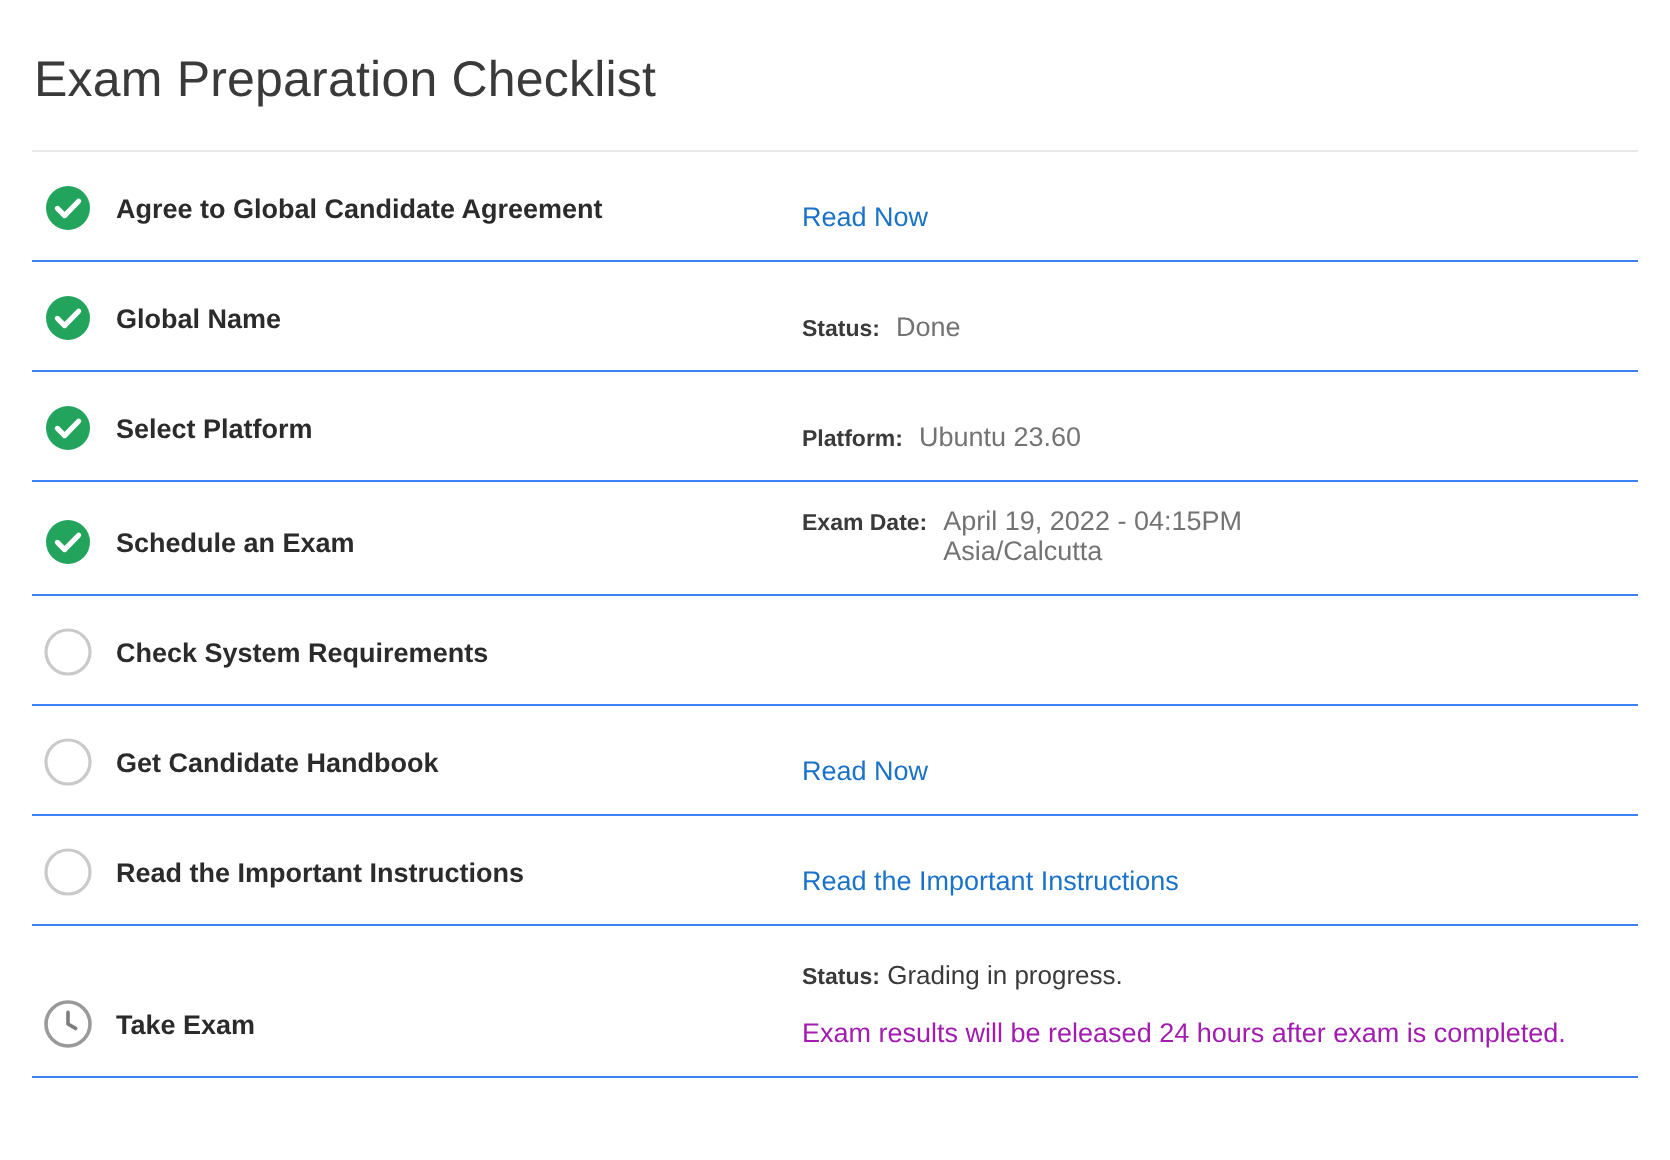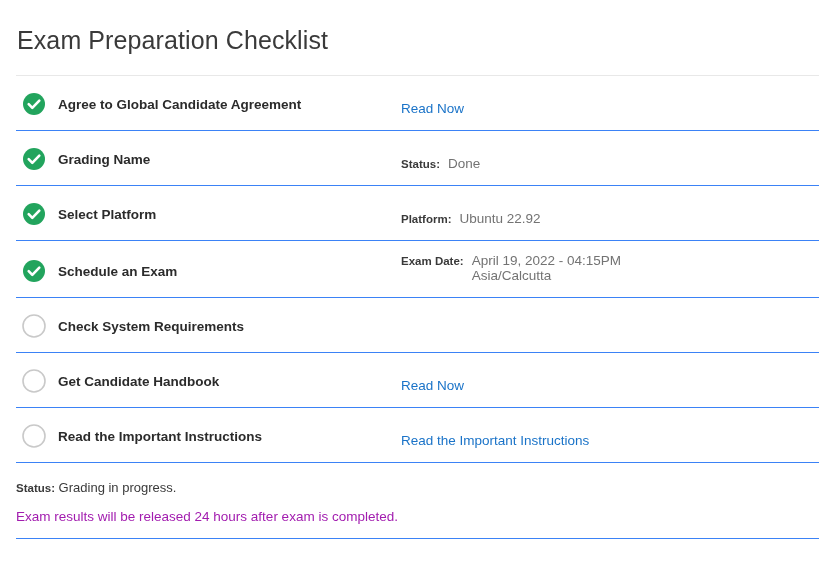--- a/index.html
+++ b/index.html
@@ -136,21 +136,21 @@
     </div>
 
     <div class="row">
       <div class="row-left">
         <span class="icon">
           <svg width="24" height="24" viewBox="0 0 24 24">
               <circle cx="12" cy="12" r="11" fill="#22a45d"></circle>
               <path d="M6.7 12.2 L10.3 15.8 L17.3 8.6" fill="none" stroke="#ffffff" stroke-width="2.6" stroke-linecap="round" stroke-linejoin="round"></path>
             </svg>
         </span>
-        <span class="row-label">Grading Name</span>
+        <span class="row-label">Global Name</span>
       </div>
       <div class="row-right">
         <div class="field">
           <span class="field-label">Status:</span>
           <span class="field-value">Done</span>
         </div>
       </div>
     </div>
 
     <div class="row">
@@ -159,21 +159,21 @@
           <svg width="24" height="24" viewBox="0 0 24 24">
               <circle cx="12" cy="12" r="11" fill="#22a45d"></circle>
               <path d="M6.7 12.2 L10.3 15.8 L17.3 8.6" fill="none" stroke="#ffffff" stroke-width="2.6" stroke-linecap="round" stroke-linejoin="round"></path>
             </svg>
         </span>
         <span class="row-label">Select Platform</span>
       </div>
       <div class="row-right">
         <div class="field">
           <span class="field-label">Platform:</span>
-          <span class="field-value">Ubuntu 22.92</span>
+          <span class="field-value">Ubuntu 23.60</span>
         </div>
       </div>
     </div>
 
     <div class="row row-exam-date">
       <div class="row-left">
         <span class="icon">
           <svg width="24" height="24" viewBox="0 0 24 24">
               <circle cx="12" cy="12" r="11" fill="#22a45d"></circle>
               <path d="M6.7 12.2 L10.3 15.8 L17.3 8.6" fill="none" stroke="#ffffff" stroke-width="2.6" stroke-linecap="round" stroke-linejoin="round"></path>
@@ -226,20 +226,29 @@
             </svg>
         </span>
         <span class="row-label">Read the Important Instructions</span>
       </div>
       <div class="row-right">
         <a class="link" href="#">Read the Important Instructions</a>
       </div>
     </div>
 
     <div class="row row-take-exam">
+      <div class="row-left">
+        <span class="icon">
+          <svg width="24" height="24" viewBox="0 0 24 24">
+              <circle cx="12" cy="12" r="11" fill="#ffffff" stroke="#9a9a9a" stroke-width="1.8"></circle>
+              <path d="M12 6.2 V12 L15.8 14.2" fill="none" stroke="#7d7d7d" stroke-width="1.8" stroke-linecap="round" stroke-linejoin="round"></path>
+            </svg>
+        </span>
+        <span class="row-label">Take Exam</span>
+      </div>
       <div class="row-right">
         <div class="status-line">
           <span class="status-key">Status:</span>
           <span>Grading in progress.</span>
         </div>
         <div class="note-line">Exam results will be released 24 hours after exam is completed.</div>
       </div>
     </div>
 
   </div>

